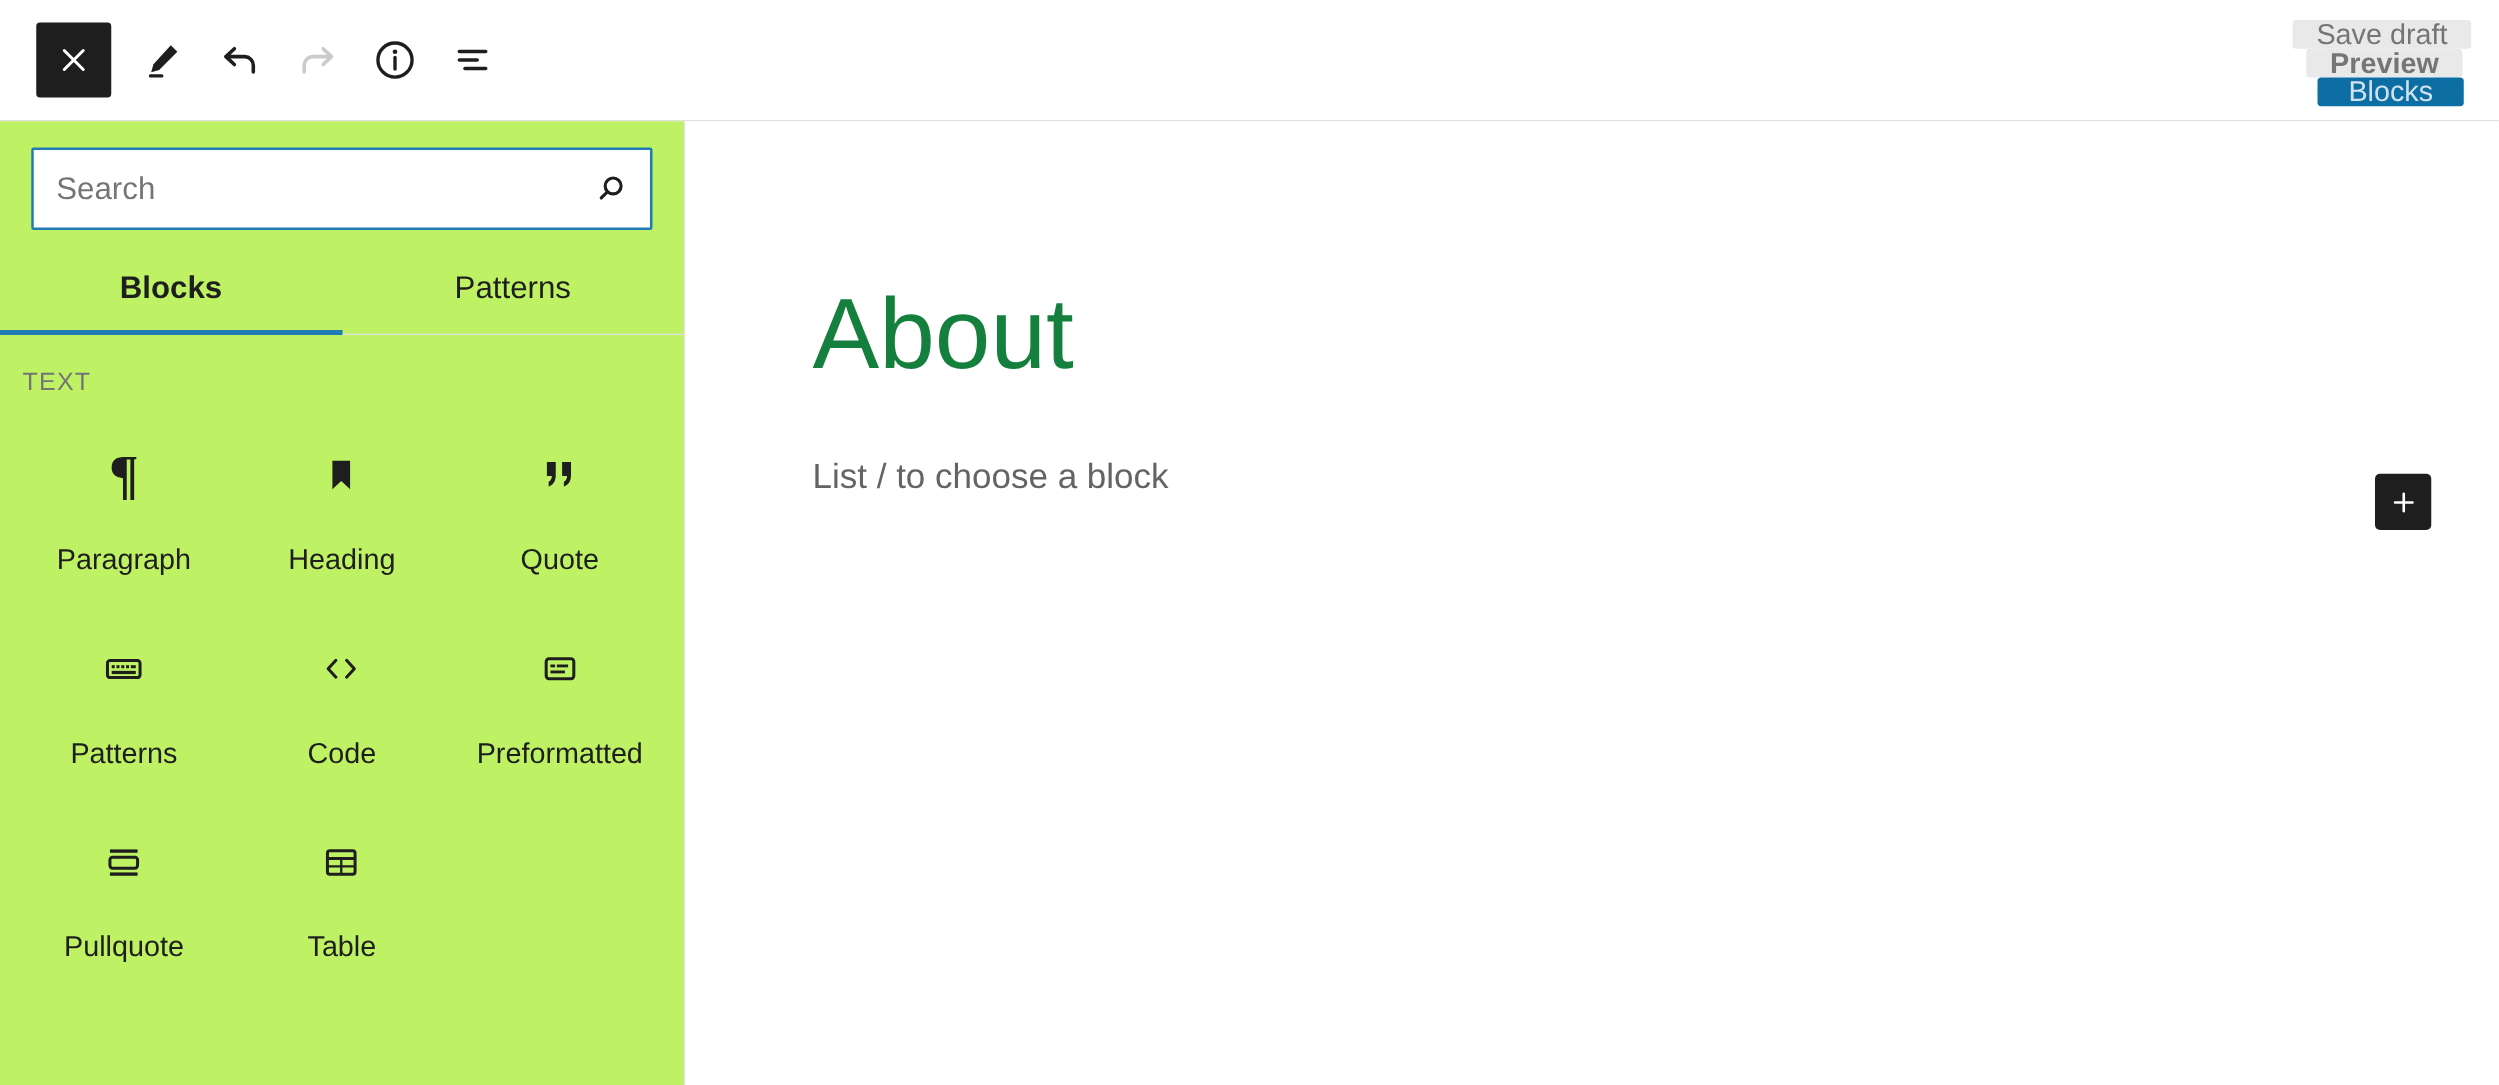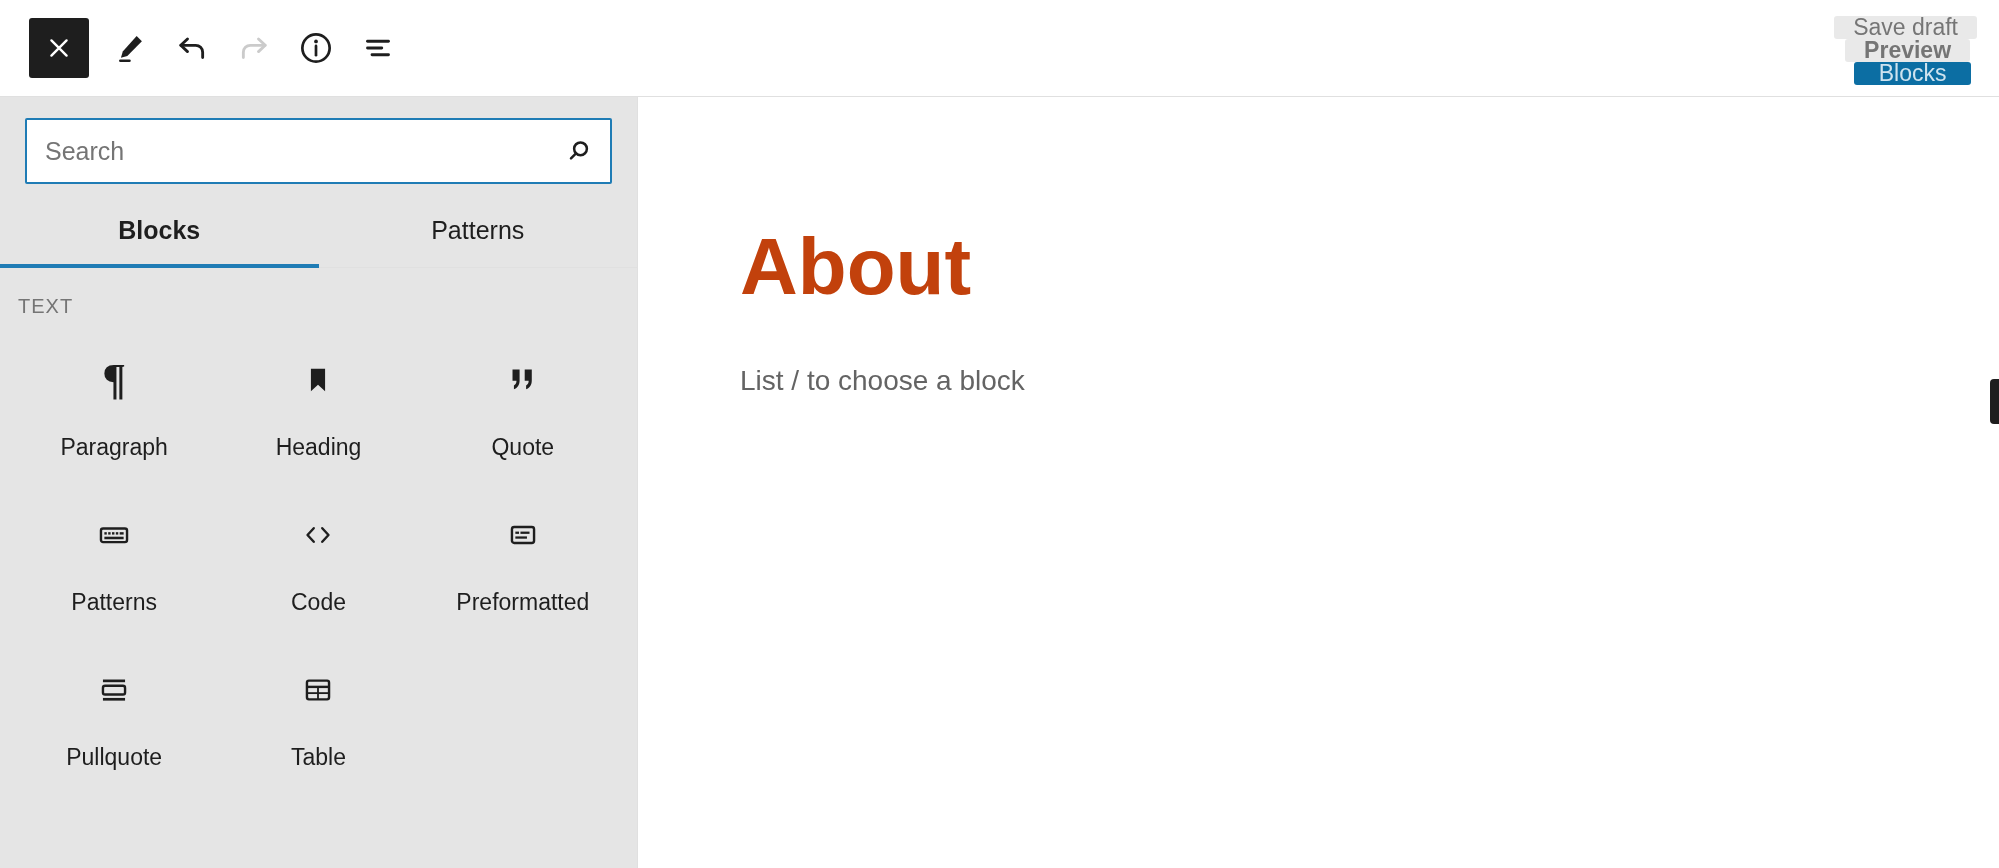--- a/index.html
+++ b/index.html
@@ -88,23 +88,23 @@
 
   
   .body-wrap {
     display: flex;
     height: 771px;
     width: 100%;
   }
 
   
   .inserter {
-    width: 638px;
+    width: 548px;
     height: 100%;
-    background: #e5e5e5;
+    background: #bef264;
     border-right: 1px solid #e0e0e0;
     flex: none;
     position: relative;
     overflow: hidden;
   }
   .search-wrap {
     padding: 21px 25px 0 25px;
   }
   .search-box {
     position: relative;
@@ -205,22 +205,22 @@
   
   .canvas {
     flex: 1;
     height: 100%;
     background: #ffffff;
     position: relative;
     overflow: hidden;
   }
   .post-title {
     font-size: 80px;
-    color: #c2410c;
-    font-weight: bold;
+    color: #15803d;
+    font-weight: normal;
     margin: 0;
     padding: 130px 0 0 102px;
     line-height: 1;
     font-family: "Liberation Sans", sans-serif;
   }
   .block-prompt {
     font-size: 28px;
     color: #646464;
     padding: 58px 0 0 102px;
     font-family: "Liberation Sans", sans-serif;

